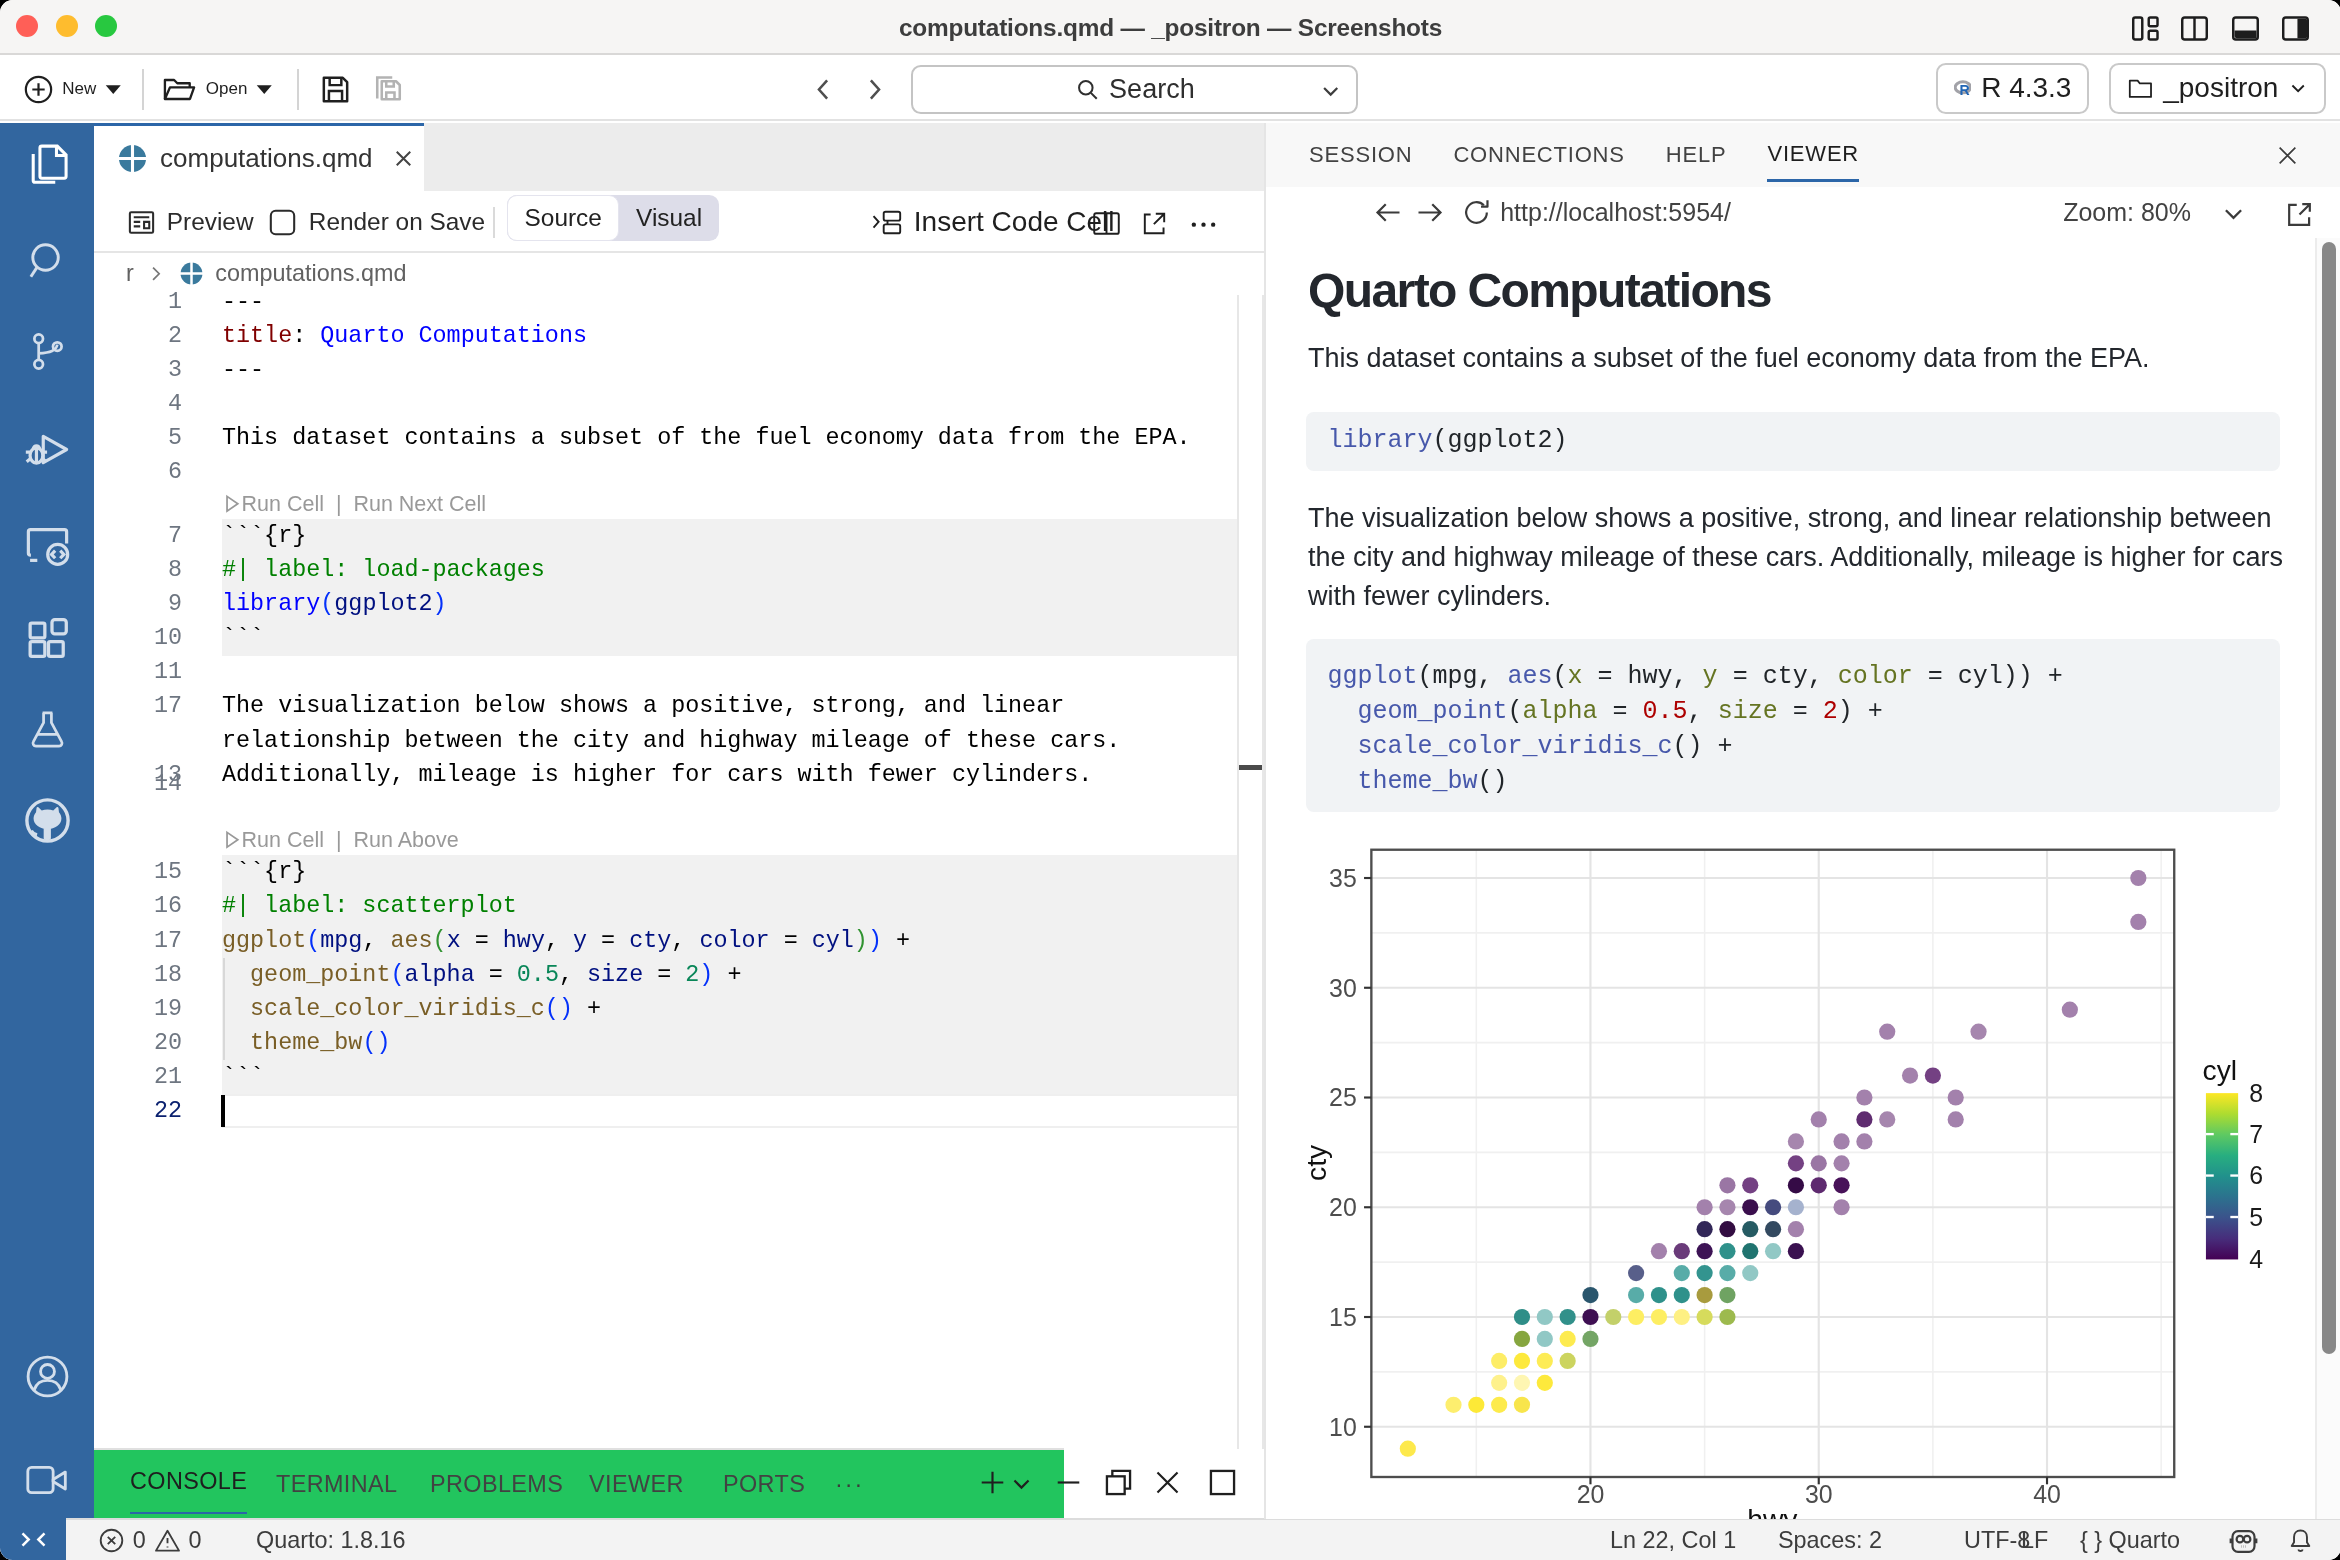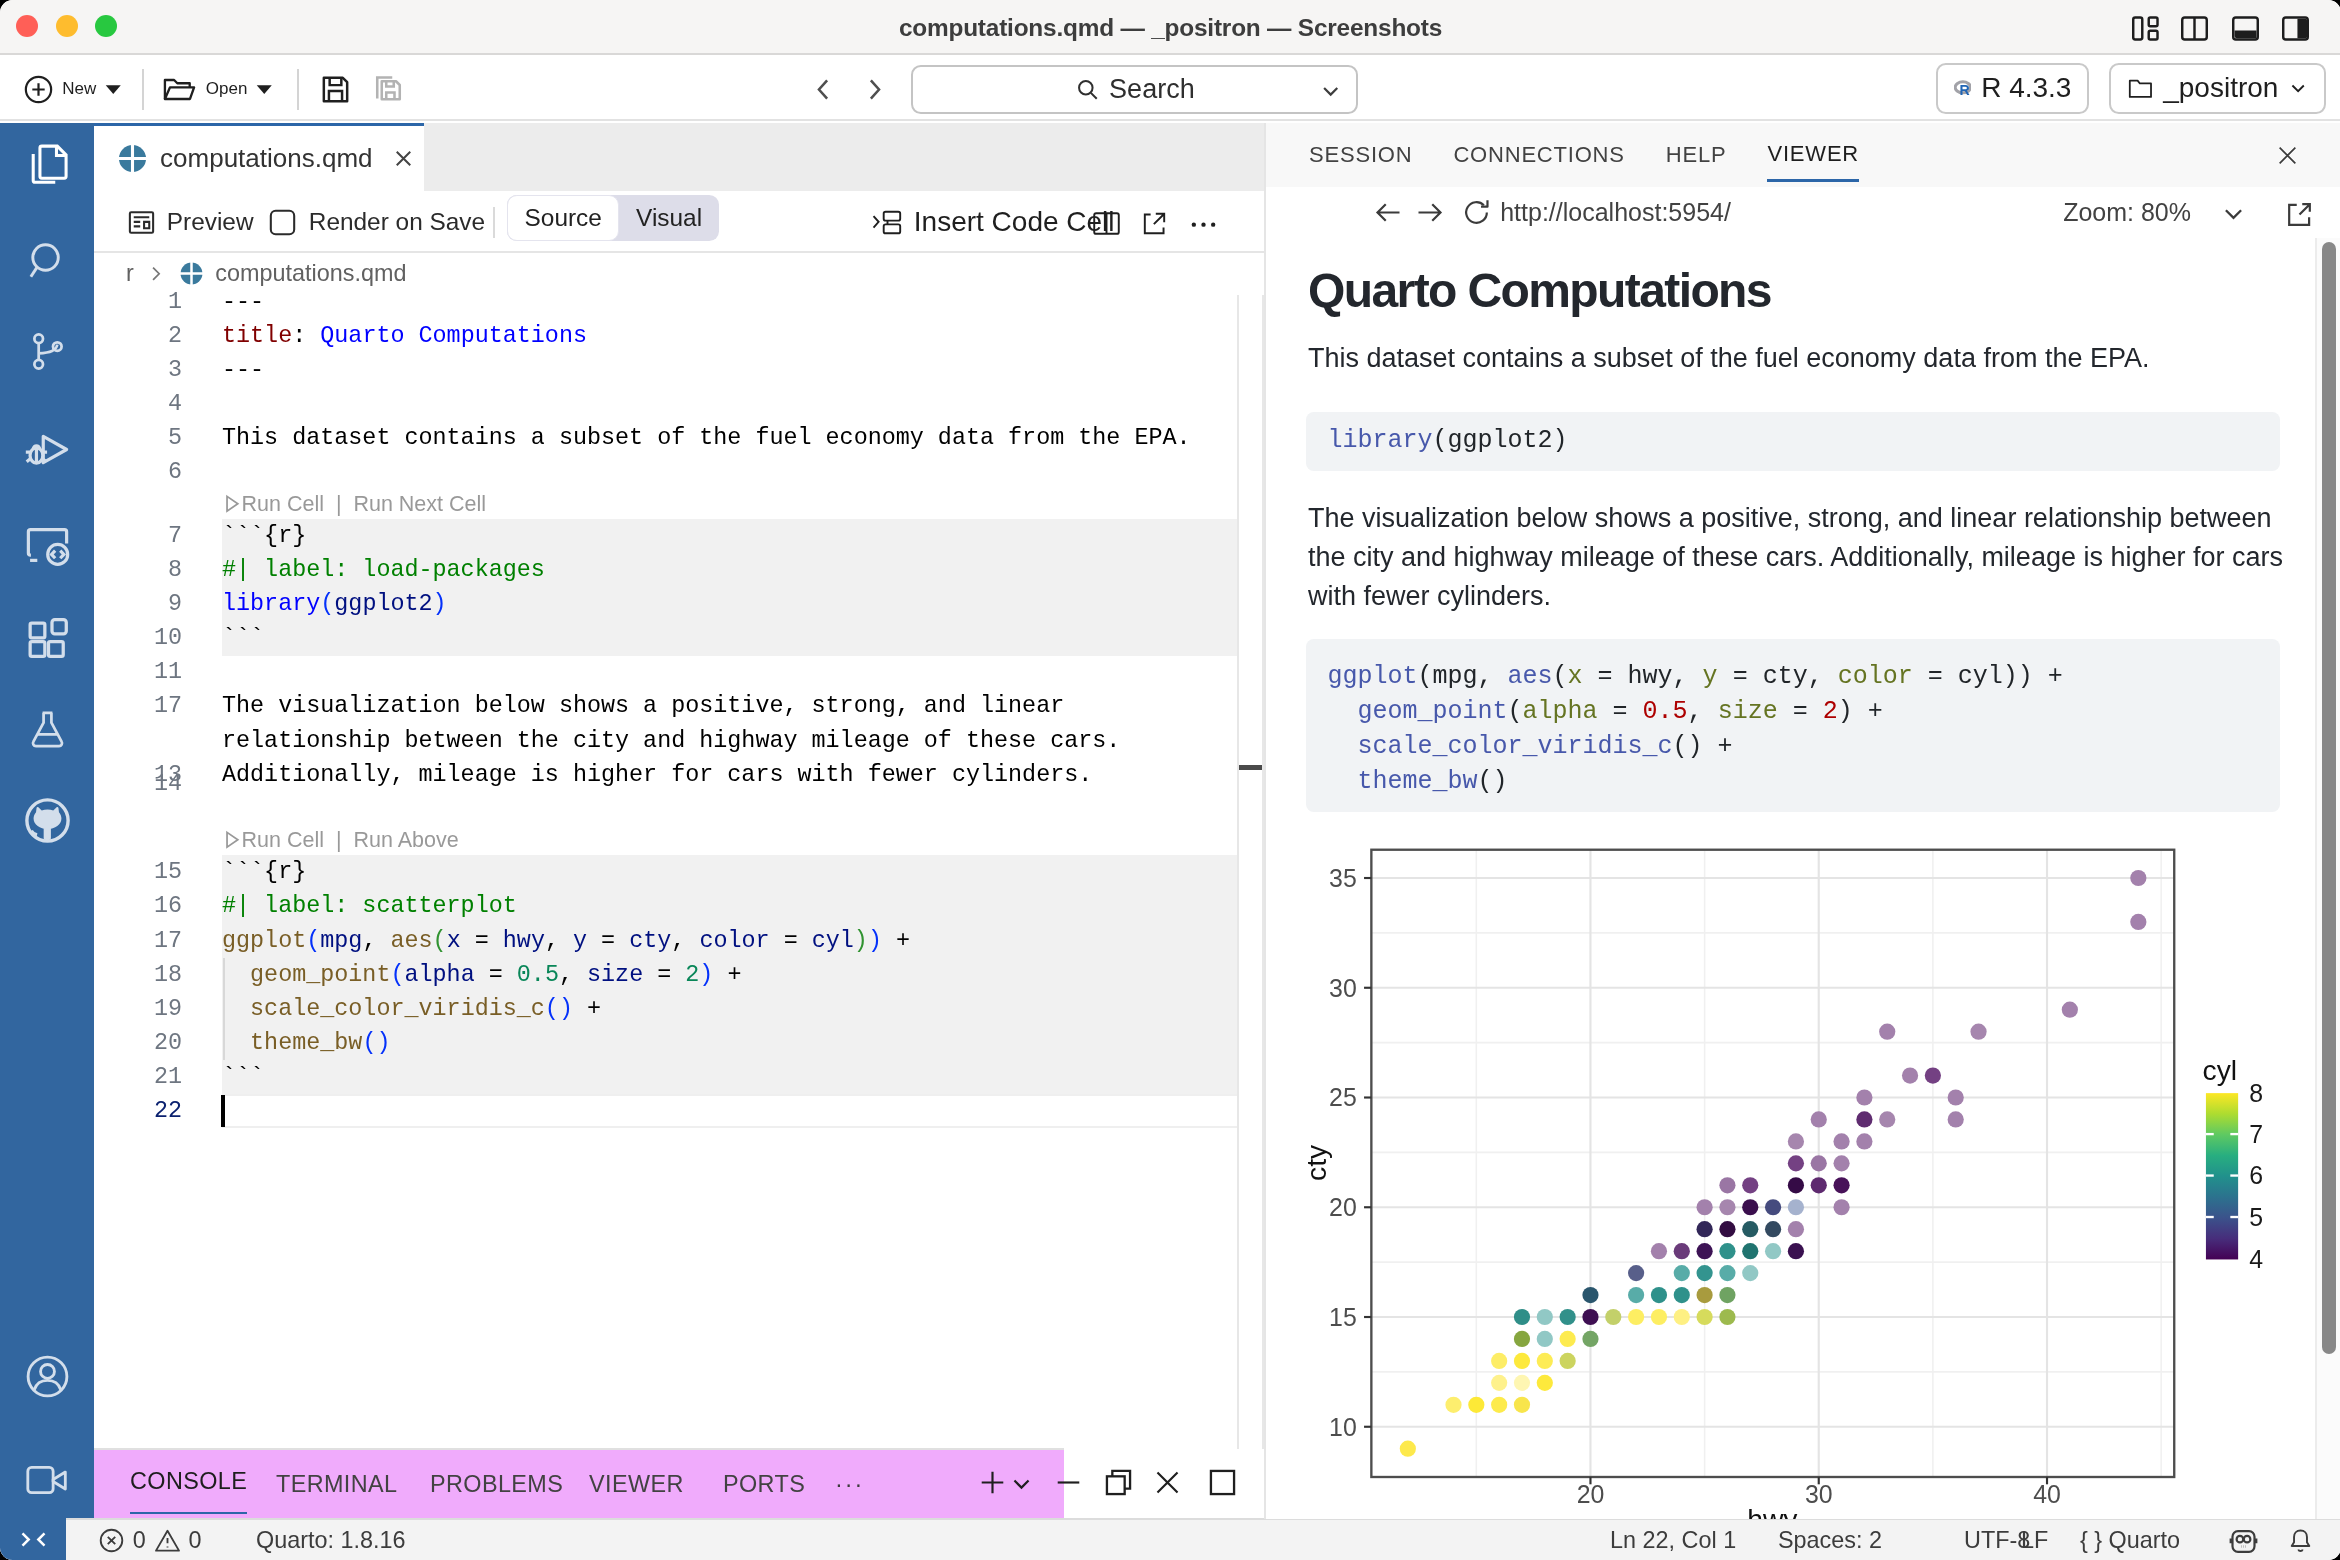--- a/index.html
+++ b/index.html
@@ -33,21 +33,21 @@
 
 #editor{position:absolute;left:94px;top:295px;width:1143px;height:1154px;background:#fff;overflow:visible}
 .cellbg{position:absolute;left:128px;width:1015px;background:#f1f1f1}
 .ln{position:absolute;left:0;width:88px;text-align:right;color:#6e7681;font-family:"Liberation Mono",monospace;font-size:23.4px;line-height:34px}
 .cl span[c]{color:#000}
 .cl{position:absolute;left:128px;font-family:"Liberation Mono",monospace;font-size:23.4px;line-height:34px;white-space:pre;color:#000}
 .lens{position:absolute;left:128px;color:#999;font-size:21.5px;font-family:"Liberation Sans",sans-serif}
 
 #ovruler{position:absolute;left:1237px;top:295px;width:27px;height:1154px;background:#fff;border-left:2px solid #e7e7e7;border-right:2px solid #e7e7e7}
 
-#panel{position:absolute;left:94px;top:1448px;width:970px;height:70px;background:#f0abfc;border-top:2px solid #e0e0e0}
+#panel{position:absolute;left:94px;top:1448px;width:970px;height:70px;background:#22c55e;border-top:2px solid #e0e0e0}
 .ptab{position:absolute;top:0;height:68px;display:flex;align-items:center;font-size:23.4px;color:#424242;letter-spacing:0.4px}
 .picon{position:absolute;top:13.7px;color:#3b3b3b}
 
 #statusbar{position:absolute;left:0;top:1518px;width:2341px;height:42px;background:#f3f3f3;border-top:2px solid #dcdcdc}
 .sitem{position:absolute;top:0;height:40px;display:flex;align-items:center;font-size:23.4px;color:#3c3c3c;gap:7.8px}
 #remotebox{position:absolute;left:0;top:1518px;width:66px;height:42px;background:#32669f;display:flex;align-items:center;justify-content:center}
 
 #rightpanel{position:absolute;left:1264px;top:123px;width:1077px;height:1396px;background:#fff;border-left:2px solid #e5e5e5}
 #rtabs{position:absolute;left:0;top:0;width:1077px;height:64px;background:#f8f8f8;display:flex;align-items:center;gap:41px;padding-left:43px;font-size:22px;color:#424242;letter-spacing:0.8px}
 #urlbar{position:absolute;left:0;top:64px;width:1077px;height:51px;background:#fff;display:flex;align-items:center;font-size:25px;color:#424242}

